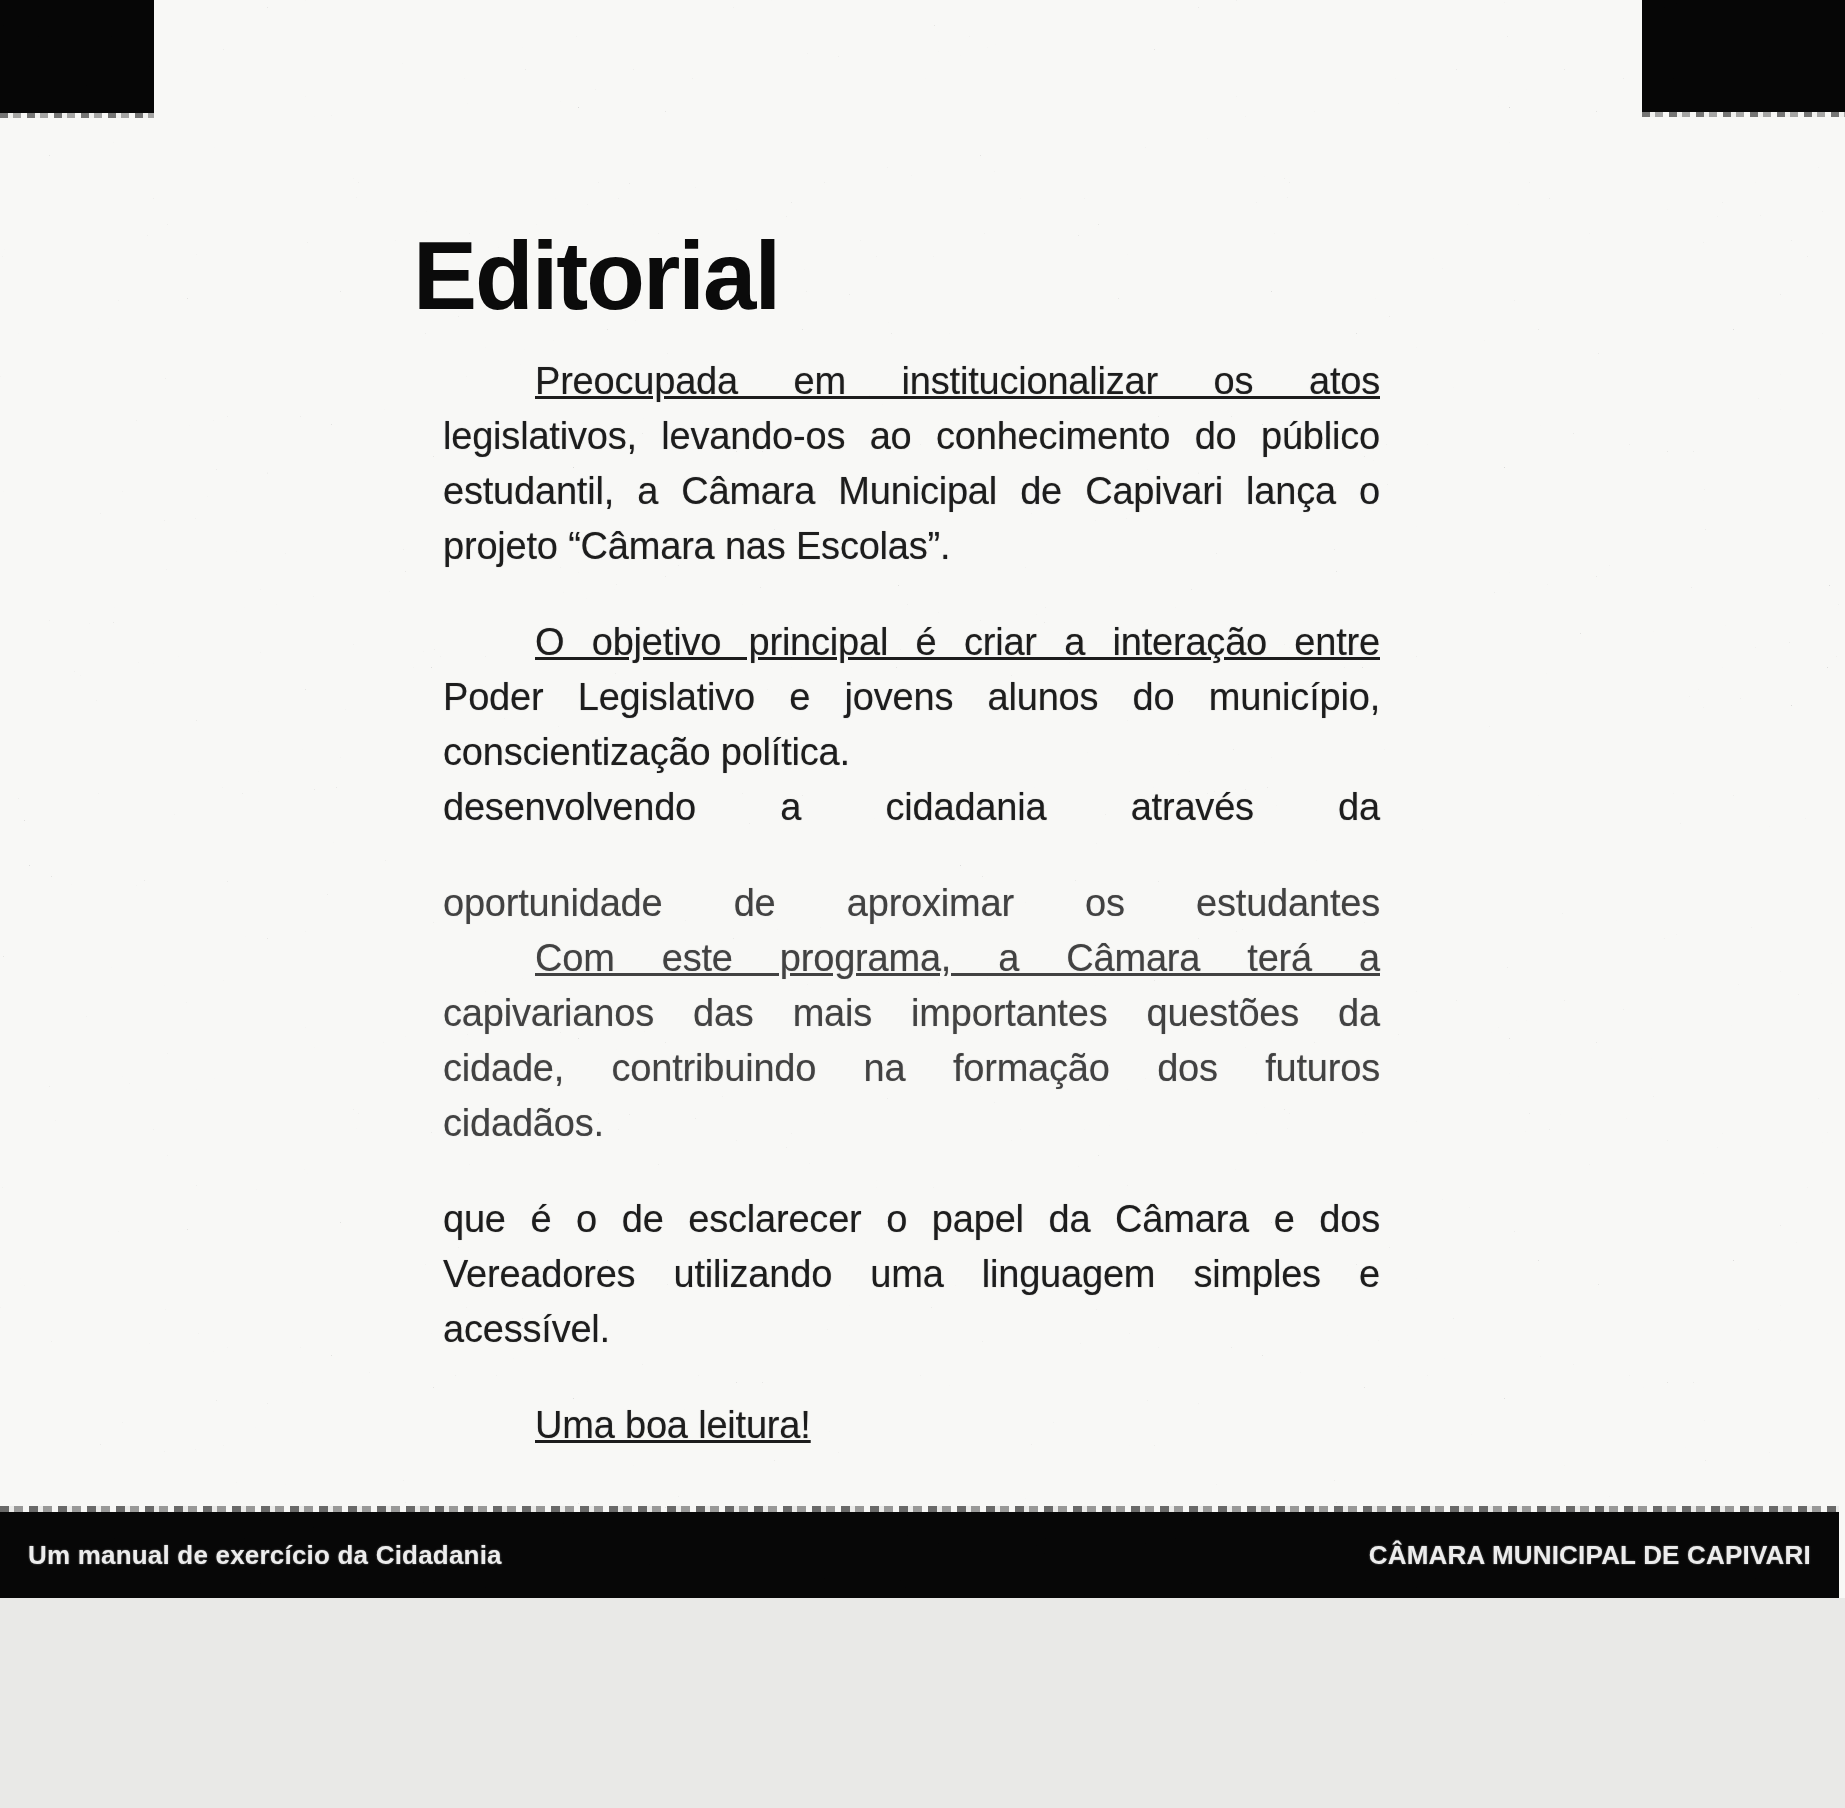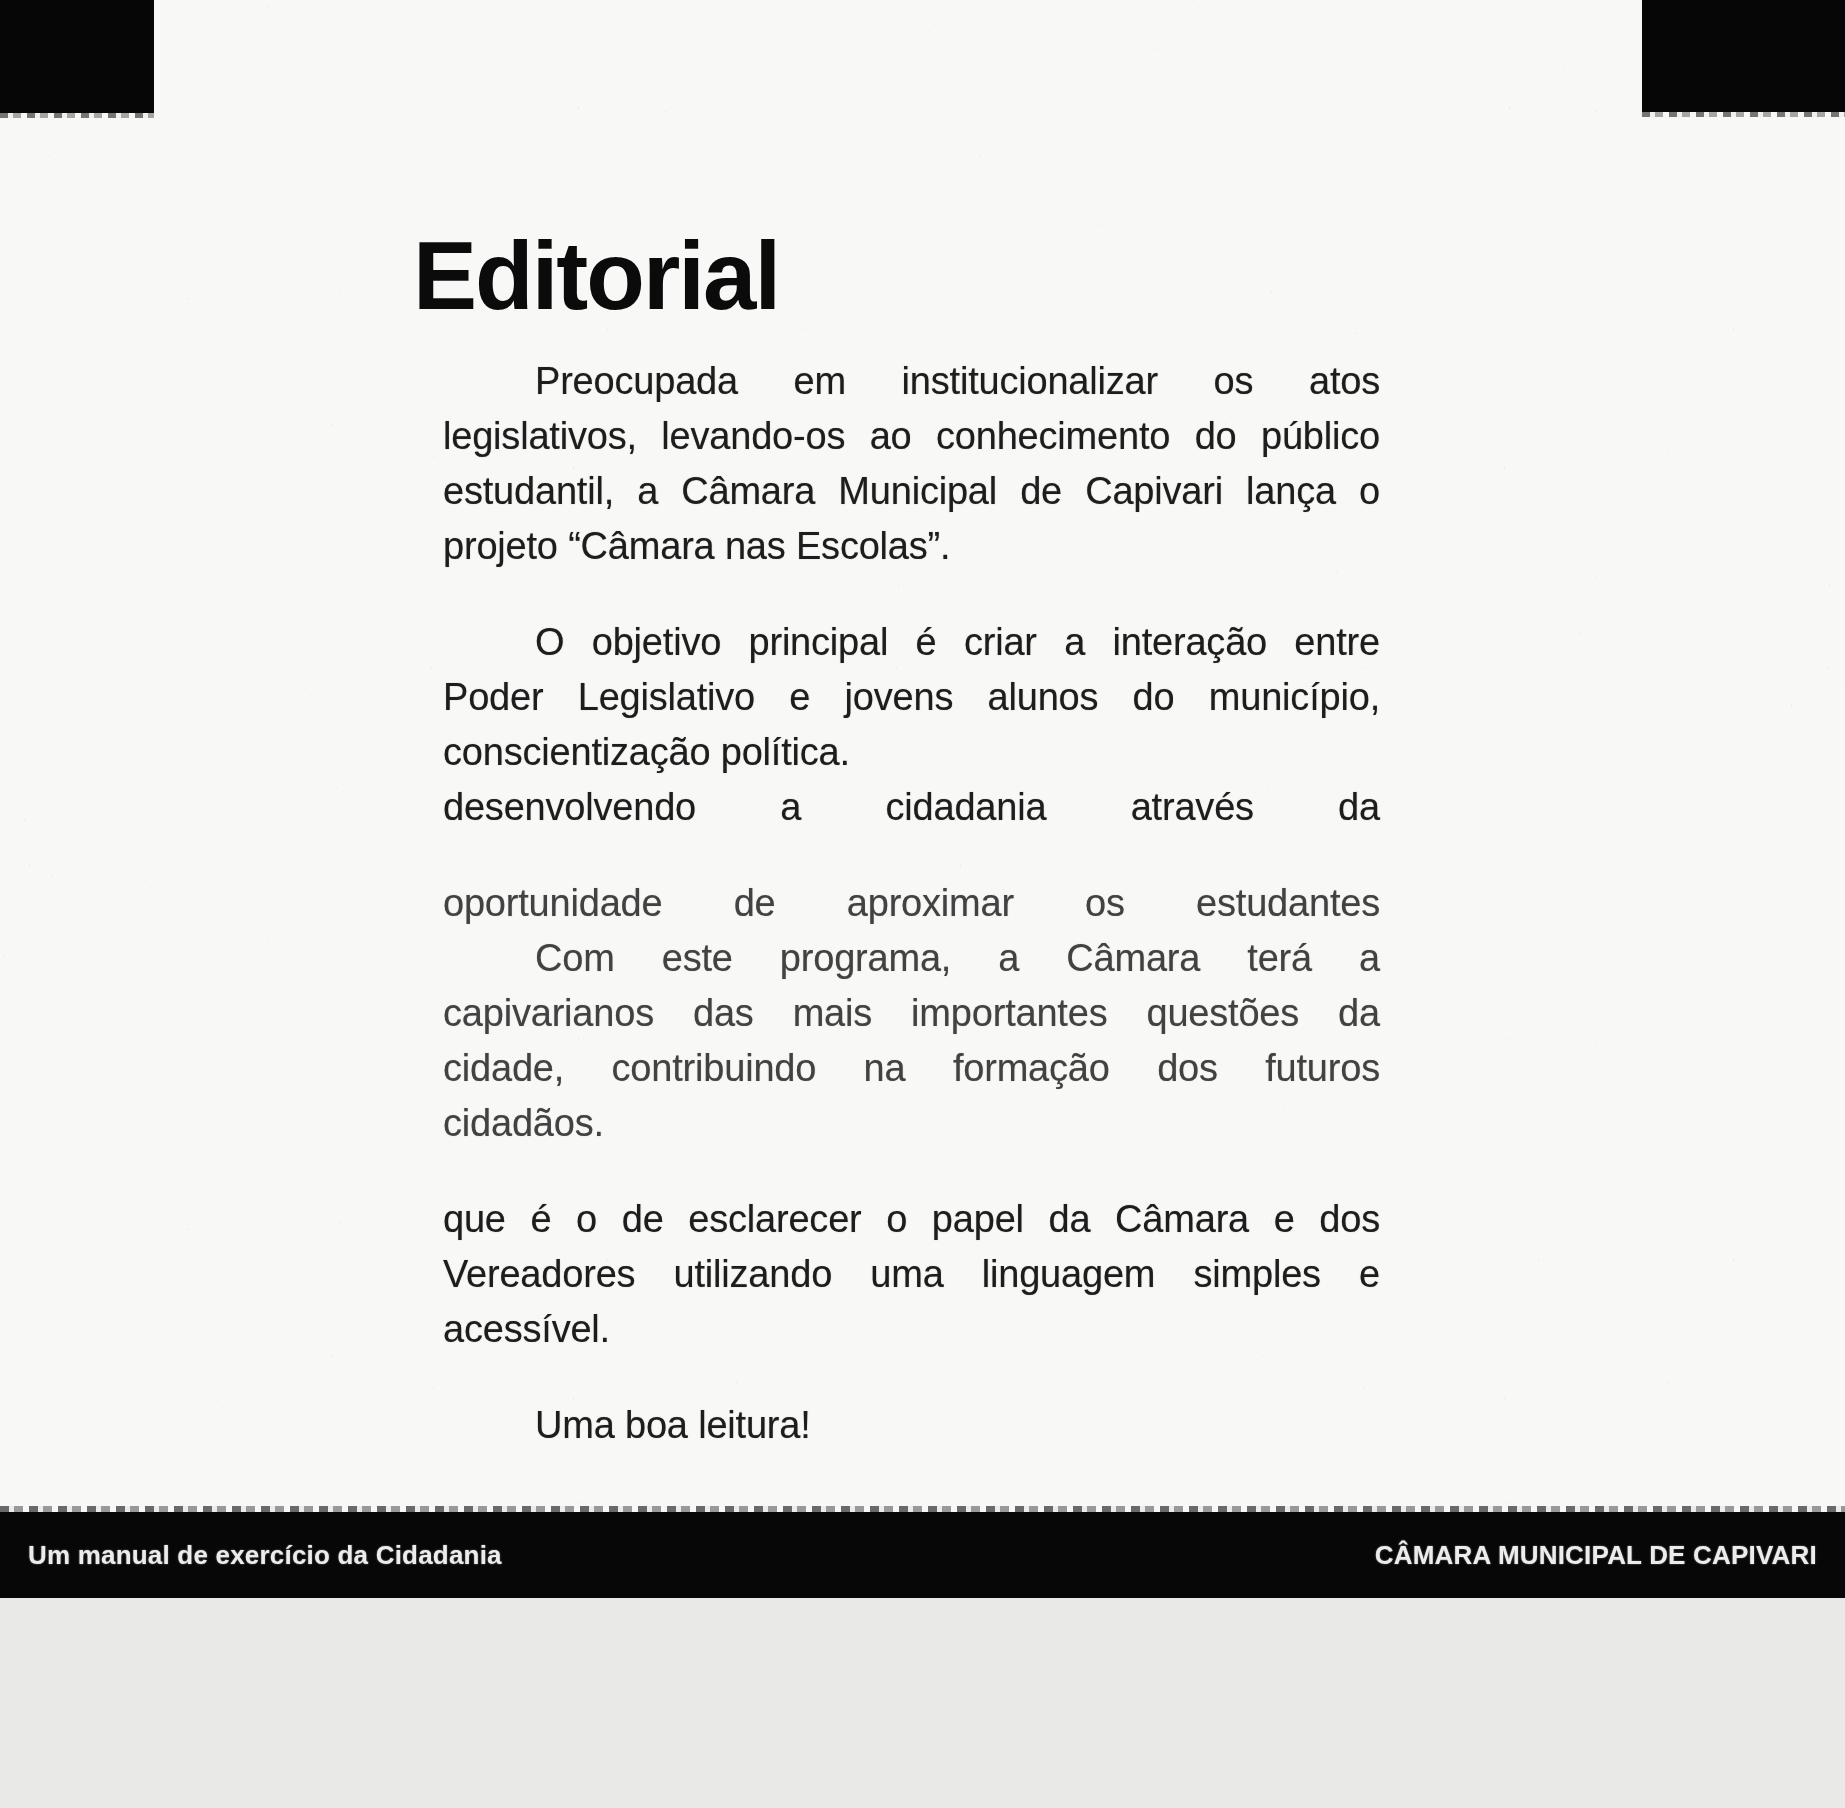--- a/index.html
+++ b/index.html
@@ -56,24 +56,24 @@
   }
   .para.faded { color: #424242; text-shadow: 0 0 1px rgba(60,60,60,.4); }
   .jline {
     font-size: 38px;
     line-height: 55px;
     letter-spacing: -0.2px;
     text-align: justify;
     text-align-last: justify;
   }
   .jline.last  { text-align-last: left; }
-  .jline.first { text-indent: 92px; }
+  .jline.first { text-indent: 92px; text-decoration: underline; }
   .footer {
     position: absolute;
-    left: 0; right: 0; bottom: 0;
+    left: 0; right: 6px; bottom: 0;
     height: 86px;
     background: #070707;
     color: #ececec;
     display: flex;
     align-items: center;
     justify-content: space-between;
     padding: 0 28px;
     box-sizing: border-box;
     z-index: 4;
     text-align: center;

